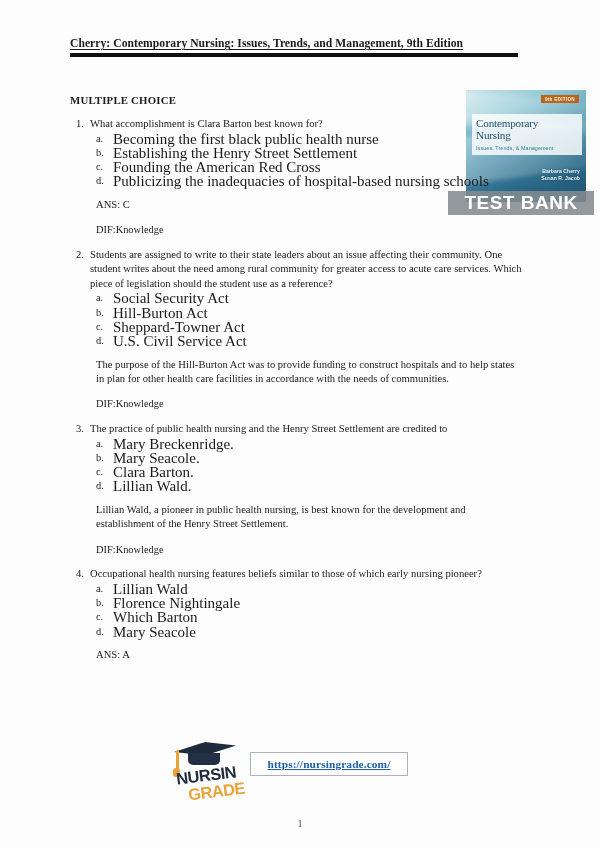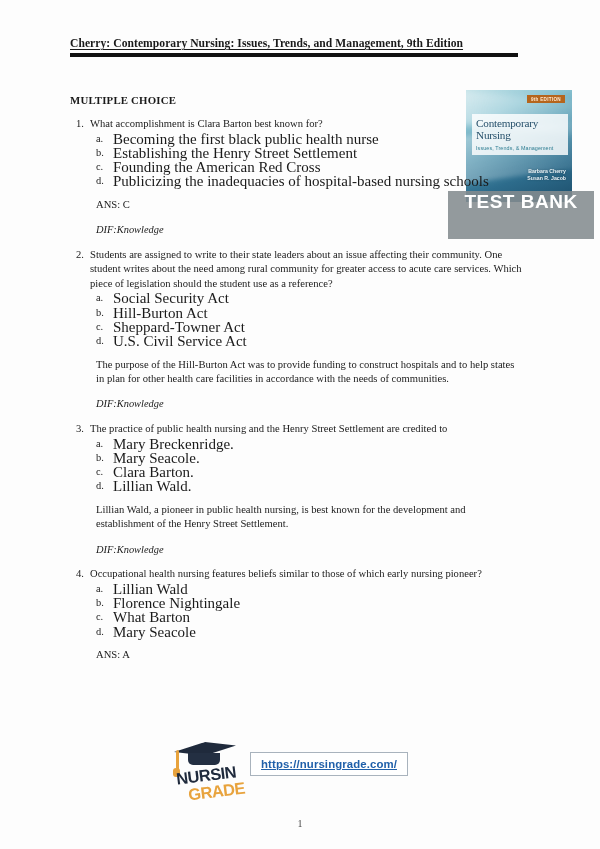--- a/index.html
+++ b/index.html
@@ -114,29 +114,28 @@
   .rationale {
     font-size: 10.6px;
     line-height: 14.4px;
     max-width: 420px;
   }
   .dif-line {
     padding-left: 26px;
     margin-top: 11px;
     font-size: 10.4px;
     line-height: 14px;
-    font-style: italic;
   }
 
   
   .cover-wrap {
     position: absolute;
     left: 466px;
     top: 90px;
-    width: 106px;
+    width: 120px;
     height: 112px;
   }
   .cover {
     position: absolute;
     inset: 0;
     background:
       linear-gradient(160deg, #bfe0e6 0%, #8ec6d4 22%, #4e93ad 48%, #2d6c8c 72%, #1d4f6c 100%);
     overflow: hidden;
   }
   .cover-wash {
@@ -207,23 +206,24 @@
     line-height: 7px;
     text-shadow: 0 0 2px rgba(0,0,0,0.35);
   }
 
   
   .testbank-banner {
     position: absolute;
     left: 448px;
     top: 191px;
     width: 146px;
-    height: 48px;
+    height: 24px;
     background: rgba(132,140,144,0.88);
     display: flex;
+    align-items: center;
     justify-content: center;
   }
   .testbank-text {
     color: #ffffff;
     font-family: "Liberation Sans", sans-serif;
     font-weight: bold;
     font-size: 19px;
     letter-spacing: 0.5px;
   }
 
@@ -304,21 +304,21 @@
     background: #ffffff;
     display: flex;
     align-items: center;
     justify-content: center;
   }
   .url-link {
     color: #1f5fa9;
     font-size: 11.4px;
     font-weight: bold;
     text-decoration: underline;
-    font-family: Liberation Sans, sans-serif;
+    font-family: Liberation Serif, serif;
     letter-spacing: 0.1px;
   }
   .page-number {
     position: absolute;
     left: 0;
     right: 0;
     top: 818px;
     text-align: center;
     font-size: 10px;
     color: #4a4a4a;
@@ -451,21 +451,21 @@
           <div class="choice-row">
             <div class="choice-letter">a.</div>
             <div class="choice-text">Lillian Wald</div>
           </div>
           <div class="choice-row">
             <div class="choice-letter">b.</div>
             <div class="choice-text">Florence Nightingale</div>
           </div>
           <div class="choice-row">
             <div class="choice-letter">c.</div>
-            <div class="choice-text">What Barton</div>
+            <div class="choice-text">Which Barton</div>
           </div>
           <div class="choice-row">
             <div class="choice-letter">d.</div>
             <div class="choice-text">Mary Seacole</div>
           </div>
         </div>
         <div class="ans-block">
           <div class="ans-line">ANS: A</div>
         </div>
       </div>

